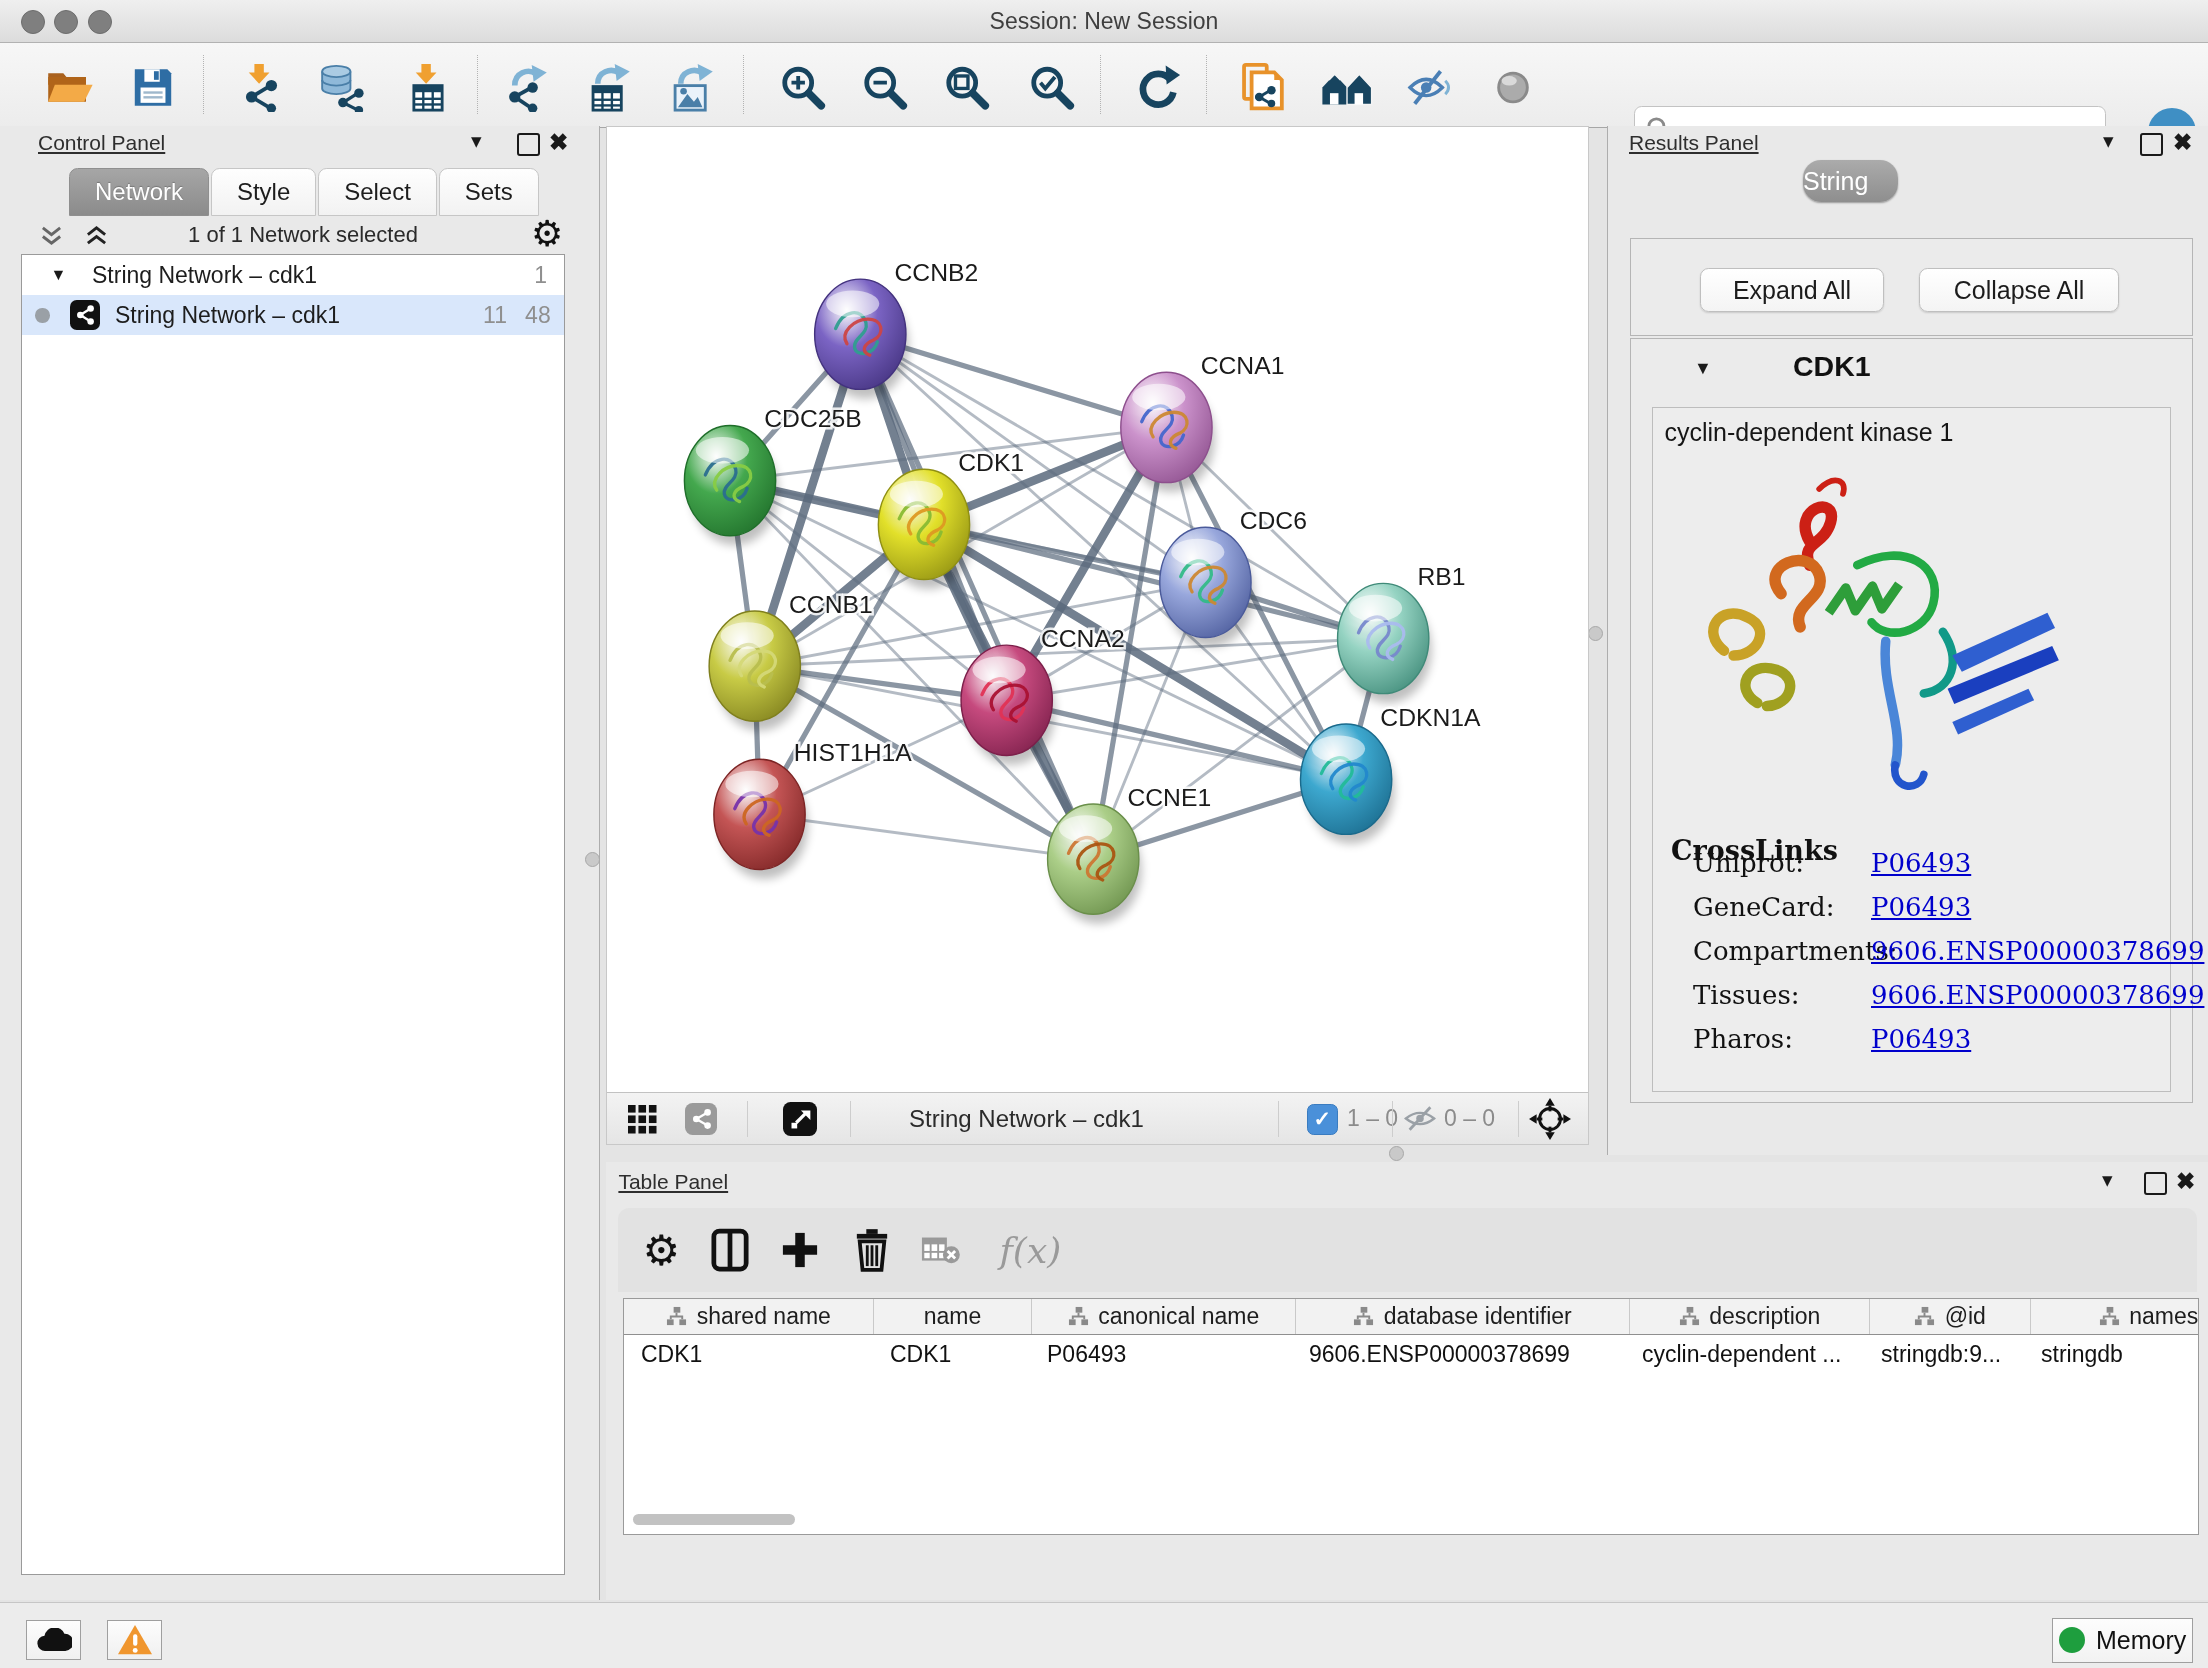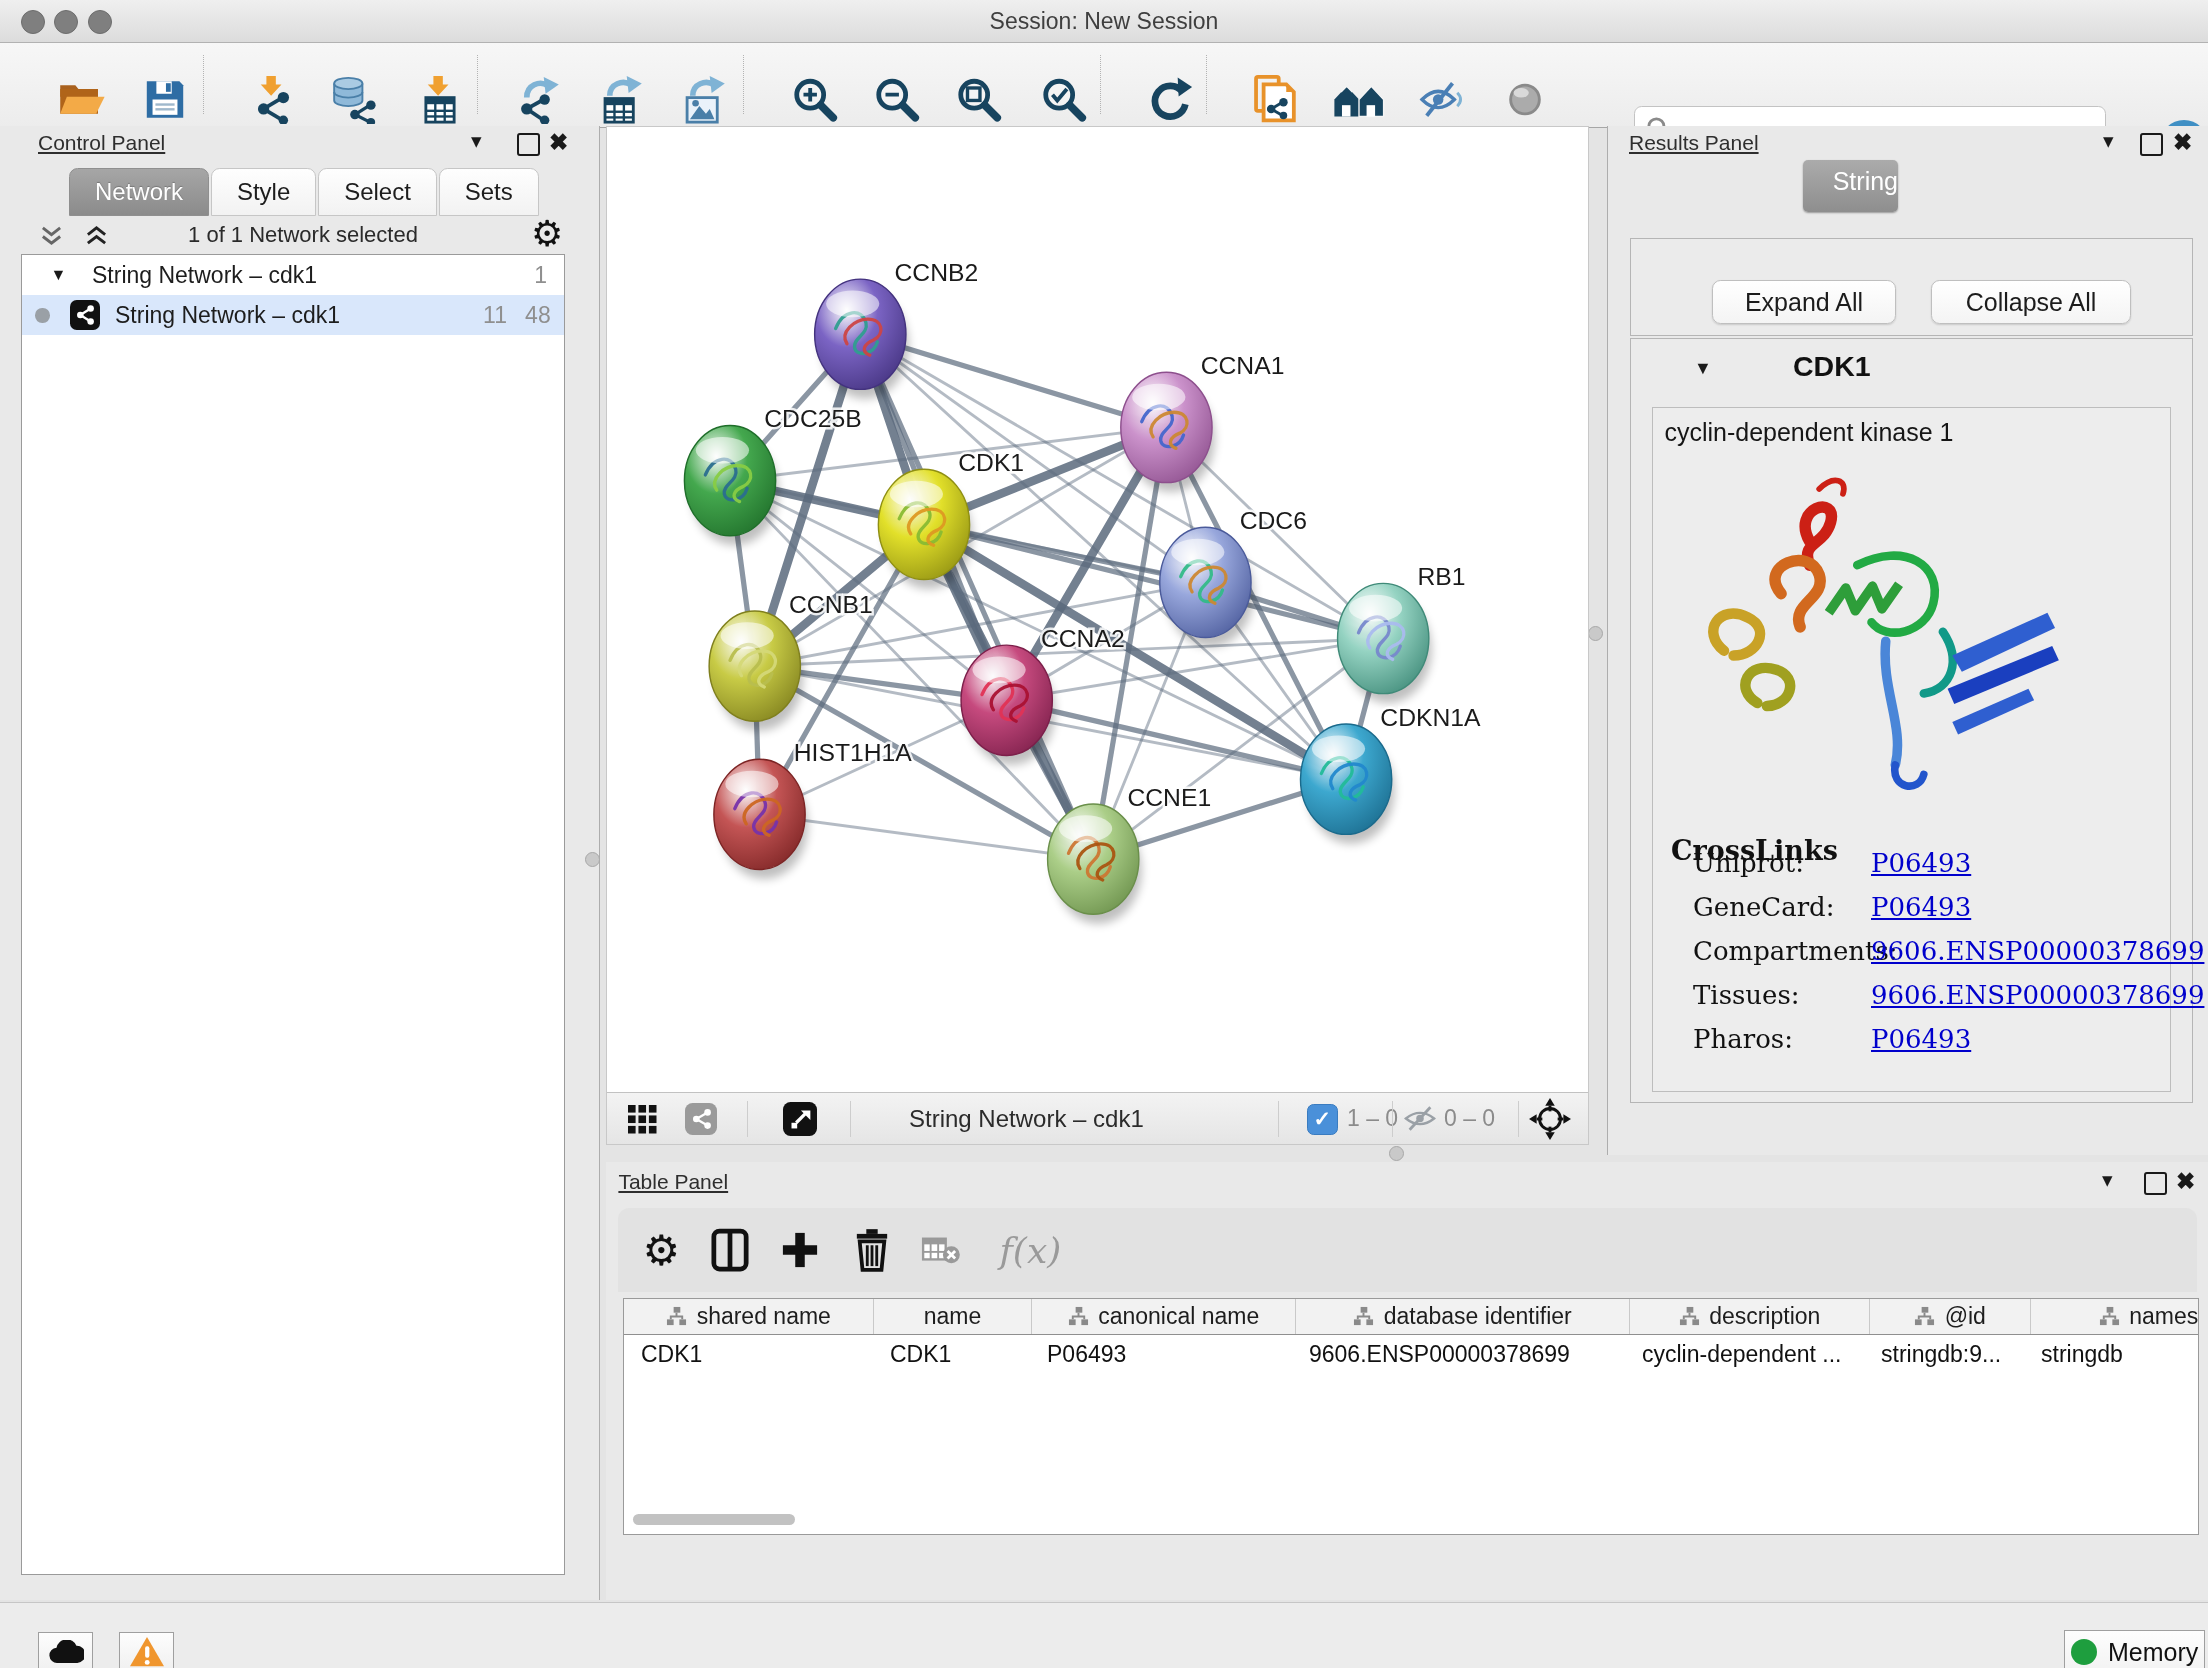--- a/index.html
+++ b/index.html
@@ -1,18 +1,18 @@
 <!DOCTYPE html>
 <html style="font-size:15px"><head>
 <meta charset="utf-8">
 <style>
   html,body{margin:0;padding:0;background:#cfcfcf;font-family:"Liberation Sans",sans-serif;}
   #app{position:relative;width:2208px;height:1668px;background:#e4e4e4;overflow:hidden;color:#222;}
   .abs{position:absolute;}
-  button{background:none;border:none;padding:4px;margin:16px;font-family:inherit;cursor:default;}
+  button{background:none;border:none;padding:4px;margin:4px;font-family:inherit;cursor:default;}
   
   .titlebar{position:absolute;left:0;top:0;width:2208px;height:42px;background:linear-gradient(#efefef,#dcdcdc);border-bottom:1px solid #b2b2b2;}
   .traffic{position:absolute;top:9.5px;width:22px;height:22px;border-radius:50%;background:#7f7f7f;border:1px solid #6d6d6d;}
   .title-text{position:absolute;left:0;top:0;width:100%;text-align:center;line-height:42px;font-size:23px;color:#3f3f3f;}
   
   .toolbar{position:absolute;left:0;top:43px;width:2208px;height:84px;background:linear-gradient(#f7f7f7,#ececec);border-bottom:1px solid #a6a6a6;}
   .tb-btn{position:absolute;top:50%;transform:translate(-50%,-50%);}
   .tb-sep{position:absolute;top:12.4px;height:59px;border-left:1.9px dotted #b3b3b3;}
   .search-field{position:absolute;left:1634px;top:63px;width:470px;height:44px;background:#fff;border:1.9px solid #c3c3c3;border-radius:7.6px;display:flex;align-items:center;}
   .search-field input{border:none;outline:none;font-size:23px;flex:1;background:transparent;padding:0 7.6px;}
@@ -36,21 +36,21 @@
   
   .network-panel{position:absolute;left:606px;top:126px;width:981px;height:1017px;background:#fff;border:1px solid #c8c8c8;}
   .net-bar{position:absolute;left:0;top:965px;width:981px;height:51px;background:linear-gradient(#f3f3f3,#e5e5e5);border-top:1px solid #c2c2c2;}
   .nb-sep{position:absolute;top:7.6px;height:36px;border-left:1px solid #cdcdcd;}
   .nb-text{position:absolute;font-size:24px;color:#2b2b2b;line-height:51px;}
   .nb-count{position:absolute;font-size:23px;color:#8b8b8b;line-height:51px;}
   .nb-check{position:absolute;top:11.4px;width:28.5px;height:28.5px;background:#4a90d9;border:1px solid #3a7cc0;border-radius:6.7px;color:#fff;font-size:21px;font-weight:bold;text-align:center;line-height:28.5px;}
   .splitter-dot{position:absolute;width:13.3px;height:13.3px;border-radius:50%;background:#c9c9c9;border:1px solid #a8a8a8;}
   
   .results-panel{position:absolute;left:1607px;top:126px;width:601px;height:1029px;background:#e9e9e9;border-left:1px solid #adadad;}
-  .string-tab{position:absolute;left:195px;top:34px;width:95px;height:52px;background:linear-gradient(#ababab,#8e8e8e);border-radius:5px;color:#fff;font-size:25px;text-align:right;line-height:42px;box-shadow:0 1px 1.9px rgba(0,0,0,.35);}
+  .string-tab{position:absolute;left:195px;top:34px;width:95px;height:42px;background:linear-gradient(#ababab,#8e8e8e);border-radius:18px;color:#fff;font-size:25px;text-align:left;line-height:42px;box-shadow:0 1px 1.9px rgba(0,0,0,.35);}
   .rp-box{position:absolute;left:22px;width:561px;background:#ebebeb;border:1.9px solid #b5b5b5;}
   .rp-btn{position:absolute;height:44px;background:linear-gradient(#ffffff,#f4f4f4);border:1px solid #bfbfbf;border-radius:8.6px;font-size:25px;color:#1c1c1c;box-shadow:0 1px 1.9px rgba(0,0,0,.15);}
   .rp-inner{position:absolute;left:21px;top:68px;width:517px;height:683px;background:#ededed;border:1px solid #bdbdbd;}
   .xl{font-family:"DejaVu Serif",serif;}
   .xl-title{font-size:27px;font-weight:bold;color:#111;}
   .xl-row{position:relative;height:44px;font-size:26px;color:#111;}
   .xl-link{color:#0000cc;text-decoration:underline;}
   
   .table-panel{position:absolute;left:606px;top:1162px;width:1603px;height:438px;background:#e9e9e9;}
   .tp-toolbar{position:absolute;left:12.4px;top:46px;width:1579px;height:84px;background:#e2e2e2;border-radius:11.4px 11.4px 0 0;}

